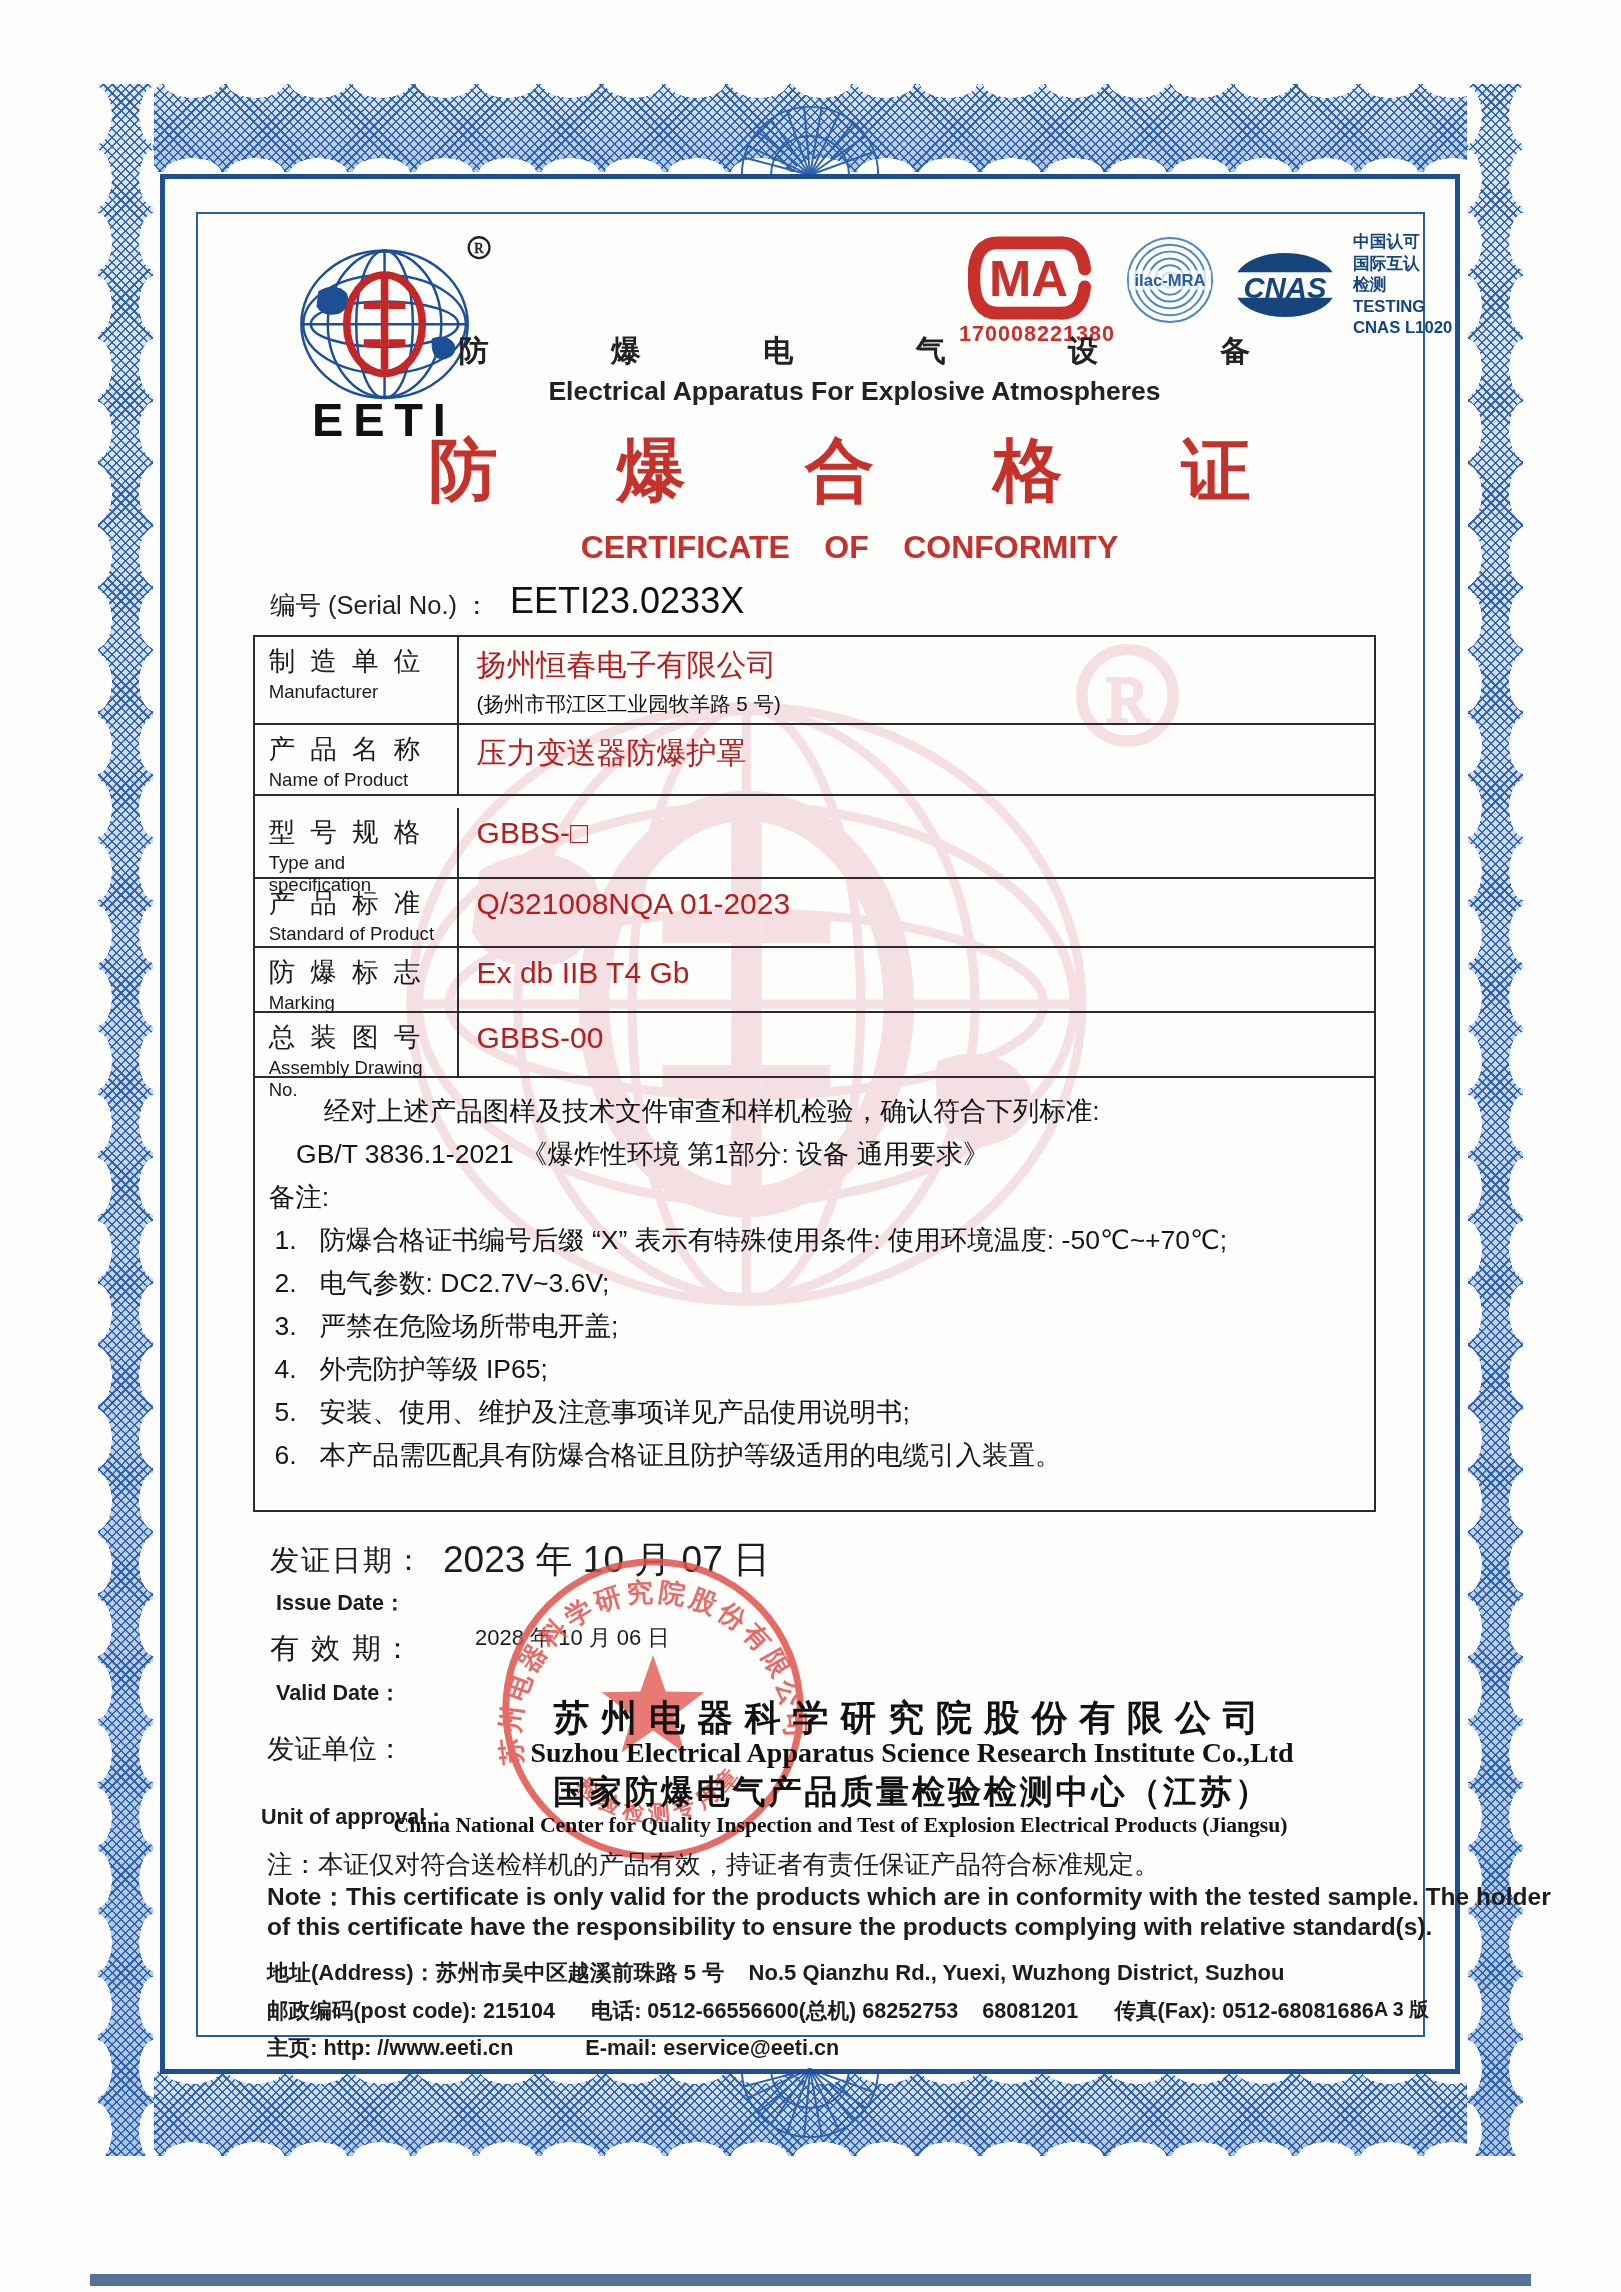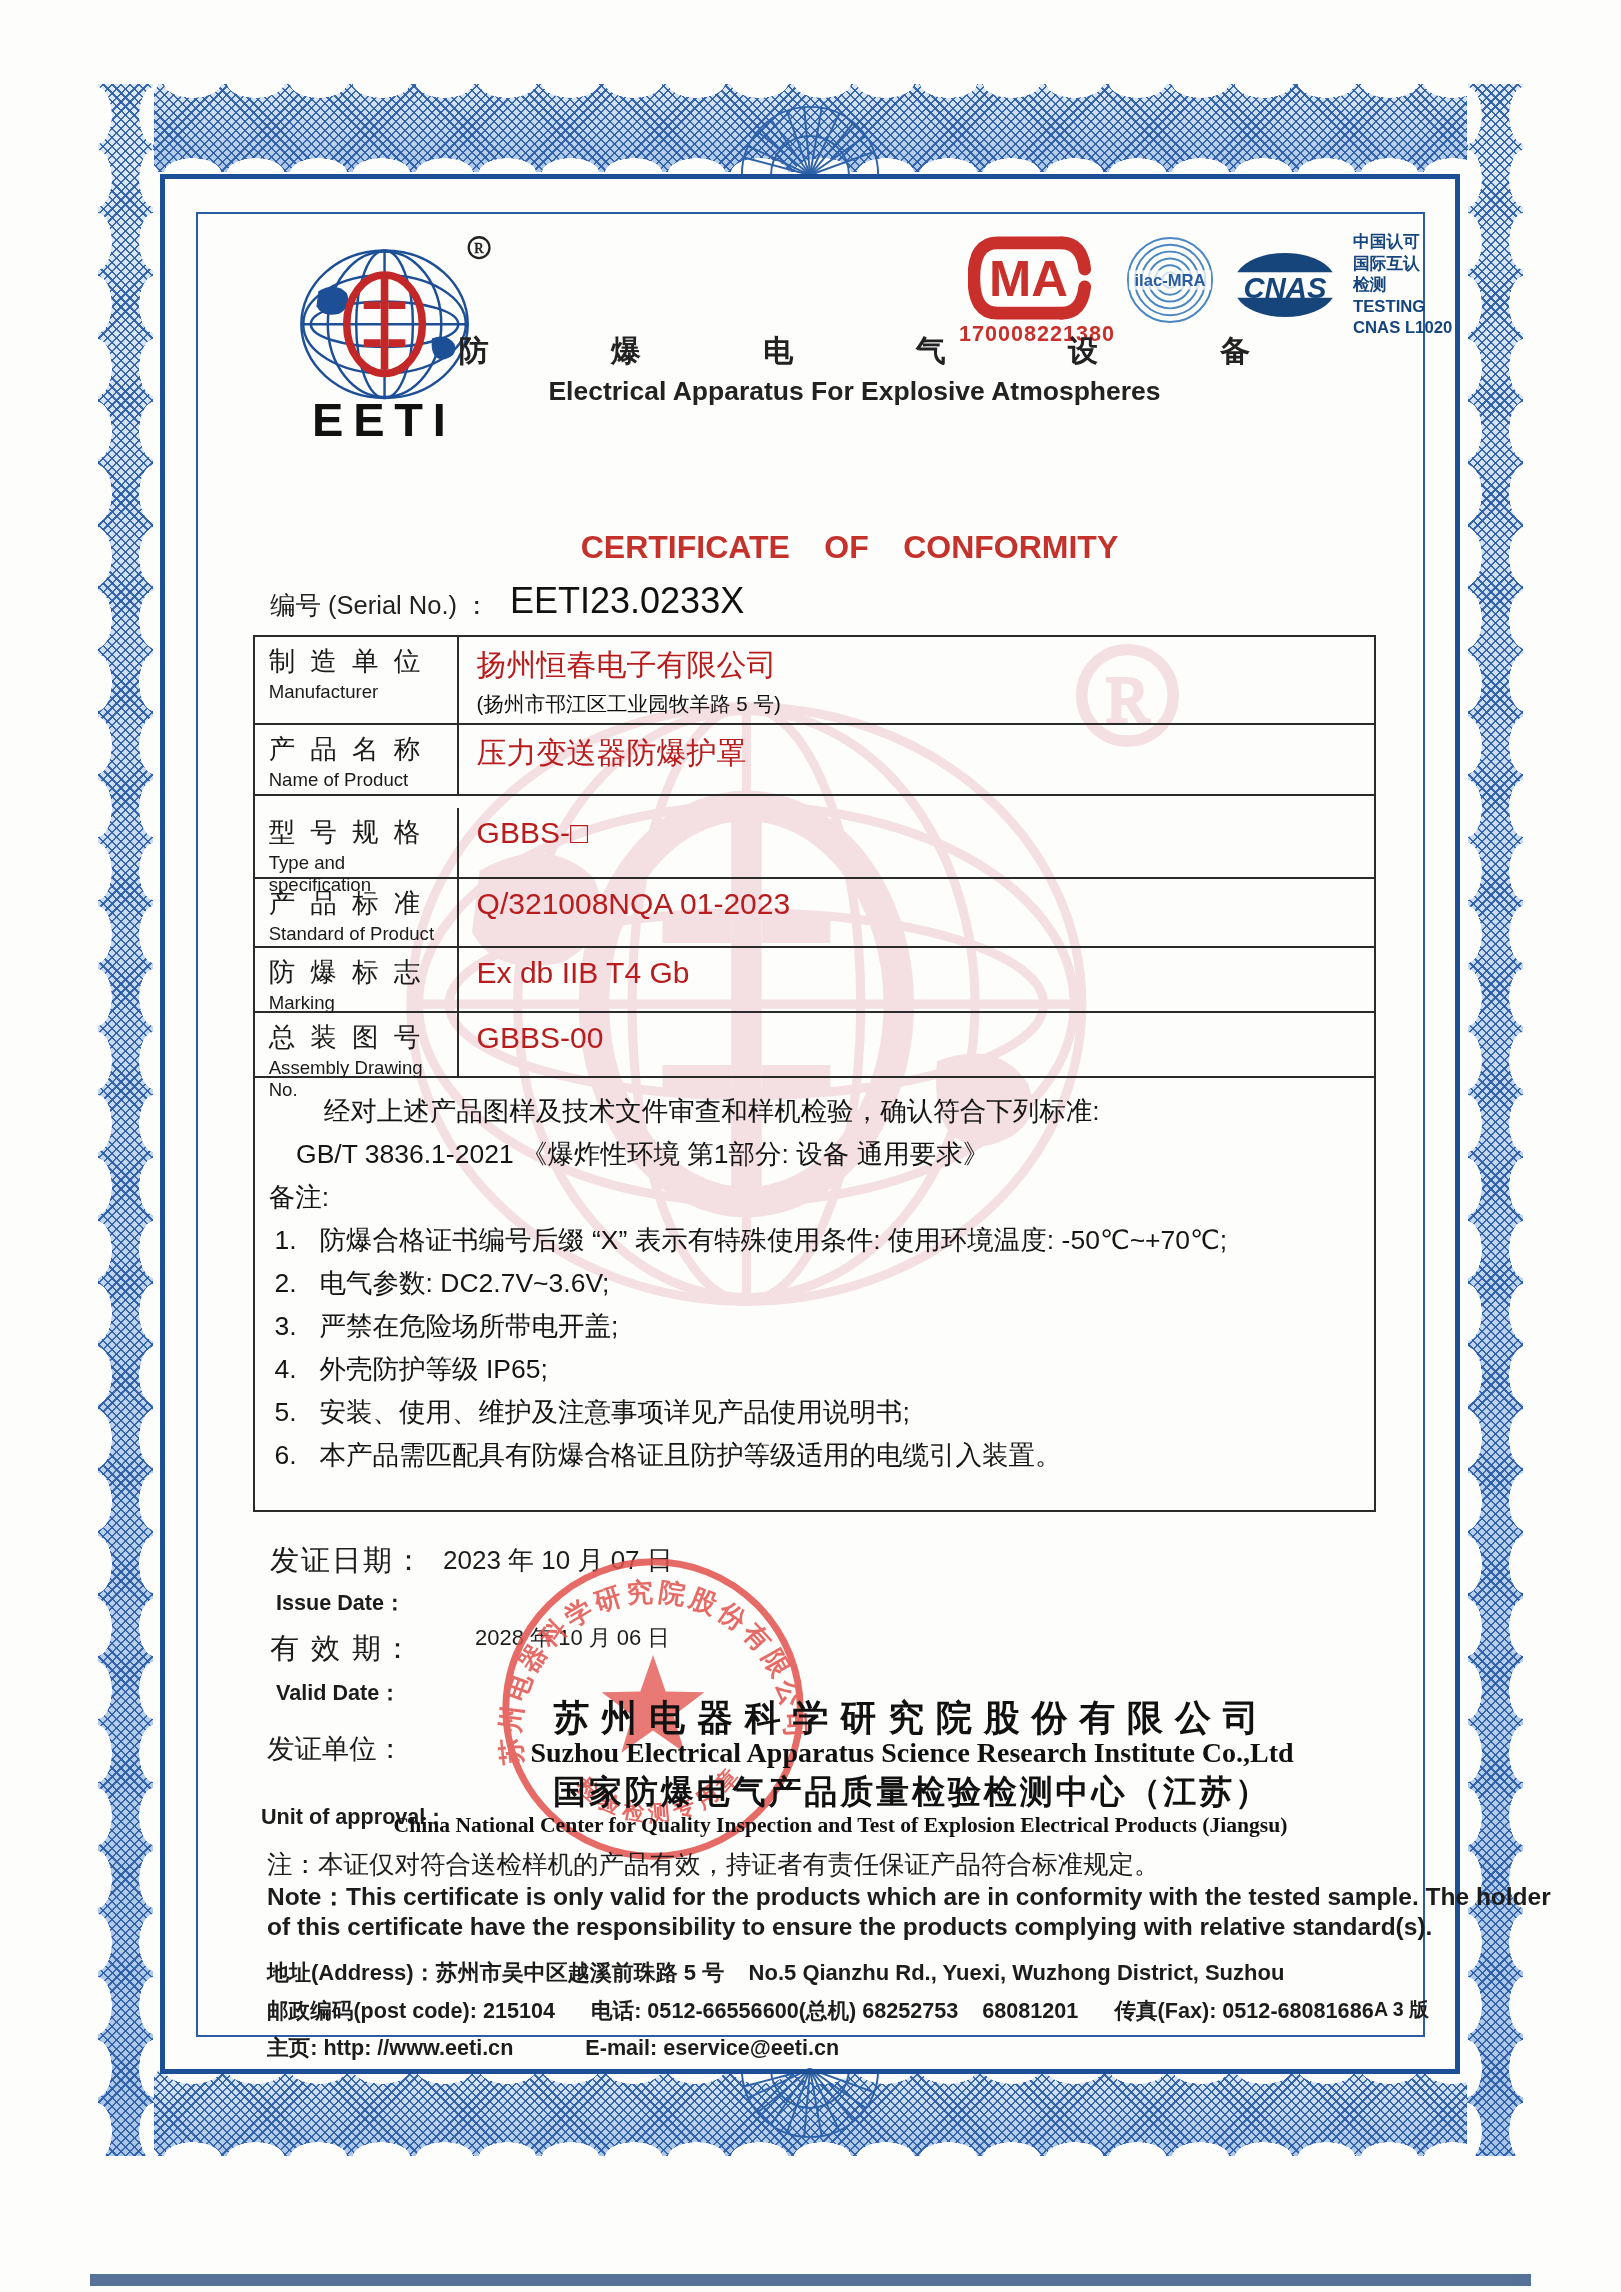--- a/index.html
+++ b/index.html
@@ -69,21 +69,21 @@
   .remark-row{display:flex;}
   .remark-row .num{width:45px;padding-left:5.9px;}
   .remark-row .txt{flex:1;}
 
   
   .wm-globe{left:353px;top:642px;width:863px;height:686px;opacity:.14;}
   .seal{left:495px;top:1551px;width:316px;height:316px;opacity:.85;}
 
   
   .d-issue-cn{left:270px;top:1541px;font-size:29px;letter-spacing:2px;}
-  .d-issue-val{left:443px;top:1535px;font-size:26px;margin-top:8px;}
+  .d-issue-val{left:443px;top:1535px;font-size:37px;}
   .d-issue-en{left:276px;top:1588px;font-size:21.6px;font-weight:bold;}
   .d-valid-cn{left:270px;top:1629px;font-size:29px;letter-spacing:2px;}
   .d-valid-val{left:443px;top:1623px;font-size:22px;margin-left:32px;}
   .d-valid-en{left:276px;top:1678px;font-size:21.6px;font-weight:bold;}
 
   
   .ap-label-cn{left:267px;top:1731px;font-size:27.4px;}
   .ap-label-en{left:261px;top:1802px;font-size:21.6px;font-weight:bold;}
   .ap-org-cn{left:412px;top:1694px;width:1000px;text-align:center;font-size:36px;font-weight:bold;letter-spacing:11.8px;color:#111;}
   .ap-org-en{left:412px;top:1737px;width:1000px;text-align:center;font-size:28px;font-weight:bold;
@@ -224,20 +224,21 @@
   <div class="abs accred">
     <div>中国认可</div>
     <div>国际互认</div>
     <div>检测</div>
     <div>TESTING</div>
     <div>CNAS L1020</div>
   </div>
 
   <div class="abs category-cn">防 爆 电 气 设 备</div>
   <div class="abs category-en">Electrical Apparatus For Explosive Atmospheres</div>
+  <div class="abs title-cn">防 爆 合 格 证</div>
   <div class="abs title-en">CERTIFICATE OF CONFORMITY</div>
 
   <div class="abs serial-label">编号 (Serial No.) ：</div>
   <div class="abs serial-value">EETI23.0233X</div>
 
   <div class="abs cert-table">
     <div class="trow r1">
       <div class="tlabel">
         <div class="cn">制 造 单 位</div>
         <div class="en">Manufacturer</div>

